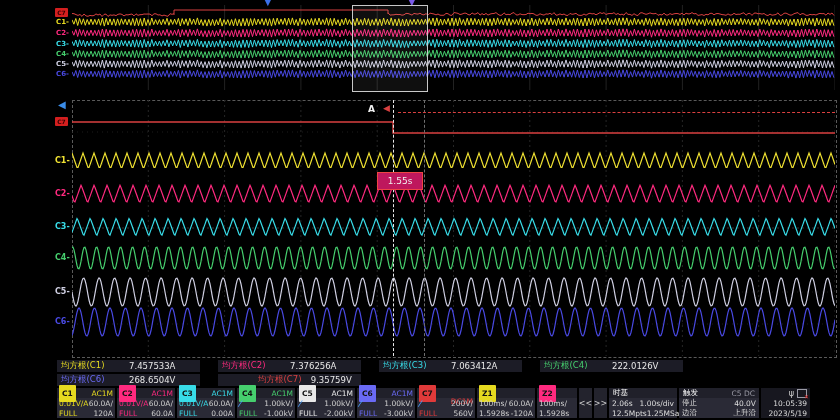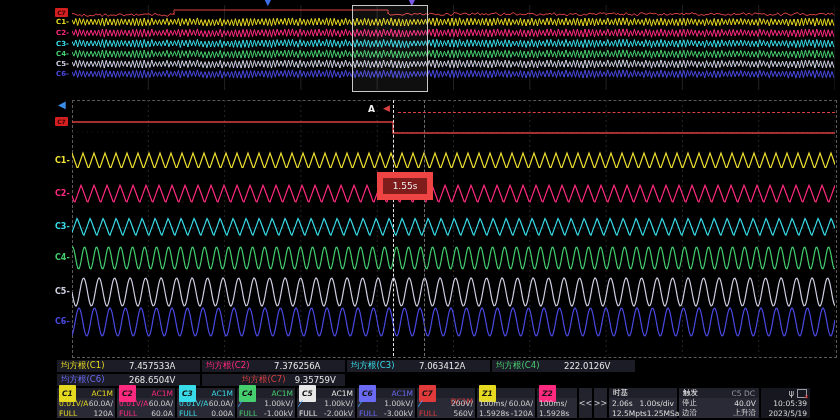--- a/index.html
+++ b/index.html
@@ -14,36 +14,36 @@
   #zoom-window{position:absolute;left:352px;top:5px;width:74px;height:85px;
                border:1px solid #c8c8c8;background:rgba(255,255,255,0.06);}
   
   #main-frame{position:absolute;left:72px;top:100px;width:763px;height:256px;border:1px dashed #5a5a5a;}
   #main-svg{position:absolute;left:72px;top:100px;}
   #cursor-a-line{position:absolute;left:393px;top:100px;height:256px;width:0;border-left:1px dashed #e8e8e8;}
   #trigpos-line{position:absolute;left:424px;top:100px;height:256px;width:0;border-left:1px dashed #6f6f6f;}
   #ref-dash{position:absolute;left:398px;top:112px;width:437px;height:0;border-top:1px dashed #d94040;}
   #cursor-a-label{position:absolute;left:368px;top:104px;font-size:9px;color:#f0f0f0;font-weight:bold;}
   #cursor-a-arrow{position:absolute;left:383px;top:103px;font-size:9px;color:#d94040;}
-  #cursor-readout{position:absolute;left:377px;top:172px;width:44px;height:16px;background:#7f1d1d;
-                  border:6px solid #ef4444;color:#f0f0f0;font-size:9px;text-align:center;line-height:16px;}
+  #cursor-readout{position:absolute;left:377px;top:172px;width:44px;height:16px;background:#be185d;
+                  border:1px solid #ef4444;color:#f0f0f0;font-size:9px;text-align:center;line-height:16px;}
   #main-left-marker{top:117px;left:55px;}
   #zoom-pos-arrow{position:absolute;left:58px;top:99px;color:#3a8ce8;font-size:10px;}
   .ch-label{position:absolute;left:55px;font-size:8px;font-weight:bold;}
   
-  .meas-row{position:absolute;left:57px;display:flex;gap:2px;}
+  .meas-row{position:absolute;left:57px;display:flex;gap:18px;}
   .meas-cell{width:143px;height:12px;background:#1c1c26;display:flex;align-items:center;font-size:8.5px;}
   .meas-cell .lbl{padding-left:4px;white-space:nowrap;}
   .meas-cell .val{flex:1;text-align:center;color:#e8e8e8;}
   
   #bottom-bar{position:absolute;left:57px;top:388px;display:flex;gap:2px;align-items:flex-start;}
   .chbox{width:58px;height:30px;background:#20202a;font-size:7.5px;flex:none;}
   .chbox .r{display:flex;justify-content:space-between;align-items:center;height:10px;padding:0 2px;}
   .chbox .r2{background:#2a2a36;}
-  .badge{padding:4px 3px;border-radius:1px;color:#111;font-weight:bold;font-size:7.5px;line-height:9px;font-style:italic;}
+  .badge{padding:4px 3px;border-radius:1px;color:#111;font-weight:bold;font-size:7.5px;line-height:9px;}
   .dim{color:#cfcfcf;}
   .slash{color:#4aa0ff;font-weight:bold;transform:skewX(-20deg);}
   .navbtn{width:13px;height:30px;background:#23232d;color:#cfcfcf;font-size:8px;
           display:flex;align-items:center;justify-content:center;flex:none;}
   .infobox{height:30px;background:#20202a;font-size:7.5px;flex:none;}
   .infobox .hd{height:10px;display:flex;justify-content:space-between;padding:0 4px;align-items:center;color:#fff;}
   .infobox .r{height:10px;display:flex;justify-content:space-between;padding:0 3px;align-items:center;background:#2a2a36;color:#ddd;}
   #timebase-box{width:68px;}
   #trigger-box{width:80px;}
   #clock-box{width:49px;background:#17171f;}

